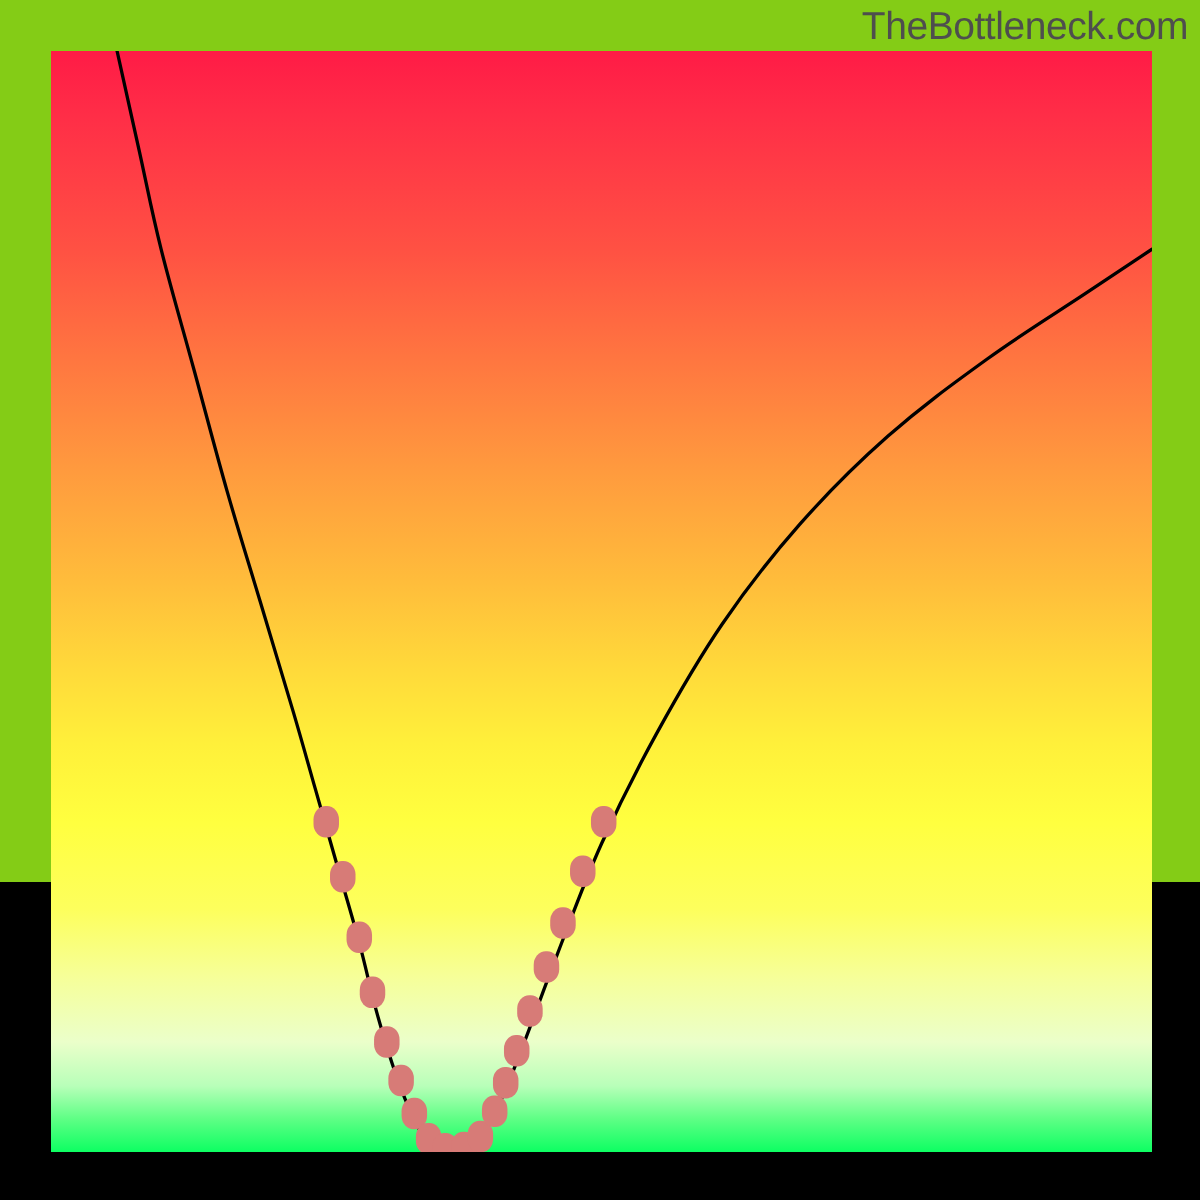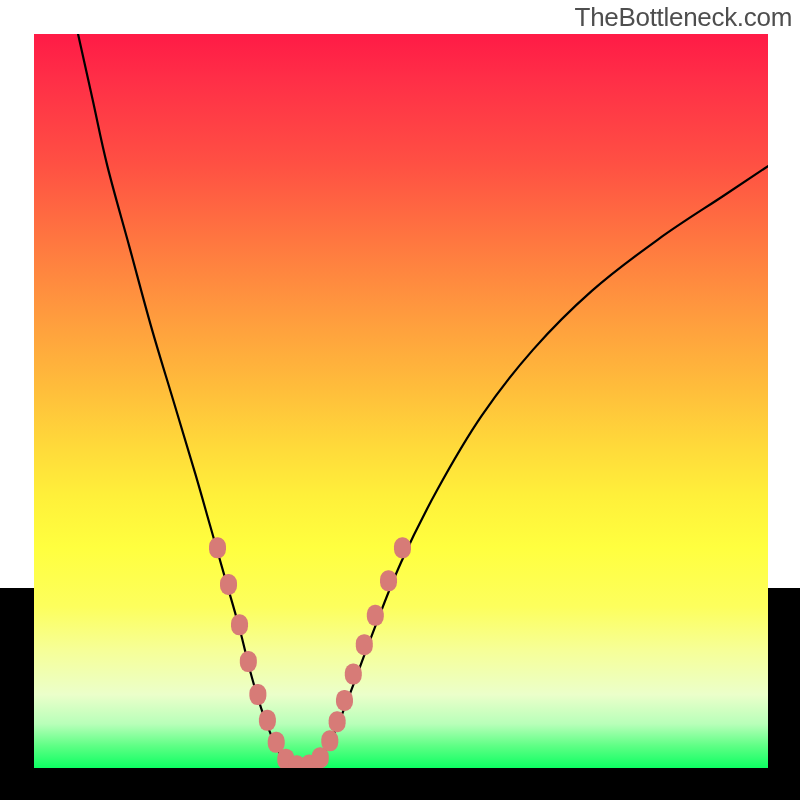--- a/index.html
+++ b/index.html
@@ -8,21 +8,21 @@
     width: 800px;
     height: 800px;
     background: #000;
     overflow: hidden;
     font-family: Arial, Helvetica, sans-serif;
   }
   .outer {
     position: relative;
     width: 800px;
     height: 588px;
-    background: #ffffff;
+    background: #84cc16;
   }
   .watermark {
     position: absolute;
     top: 2px;
     right: 8px;
     font-size: 26px;
     color: #4e4e4e;
     font-weight: 500;
     letter-spacing: -0.3px;
     z-index: 10;

